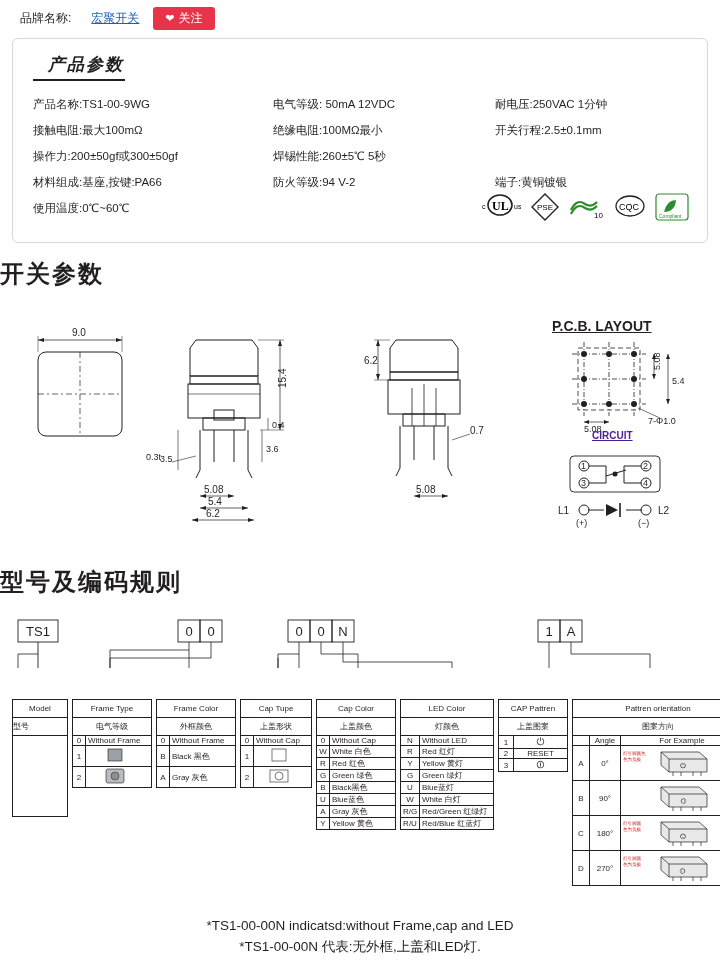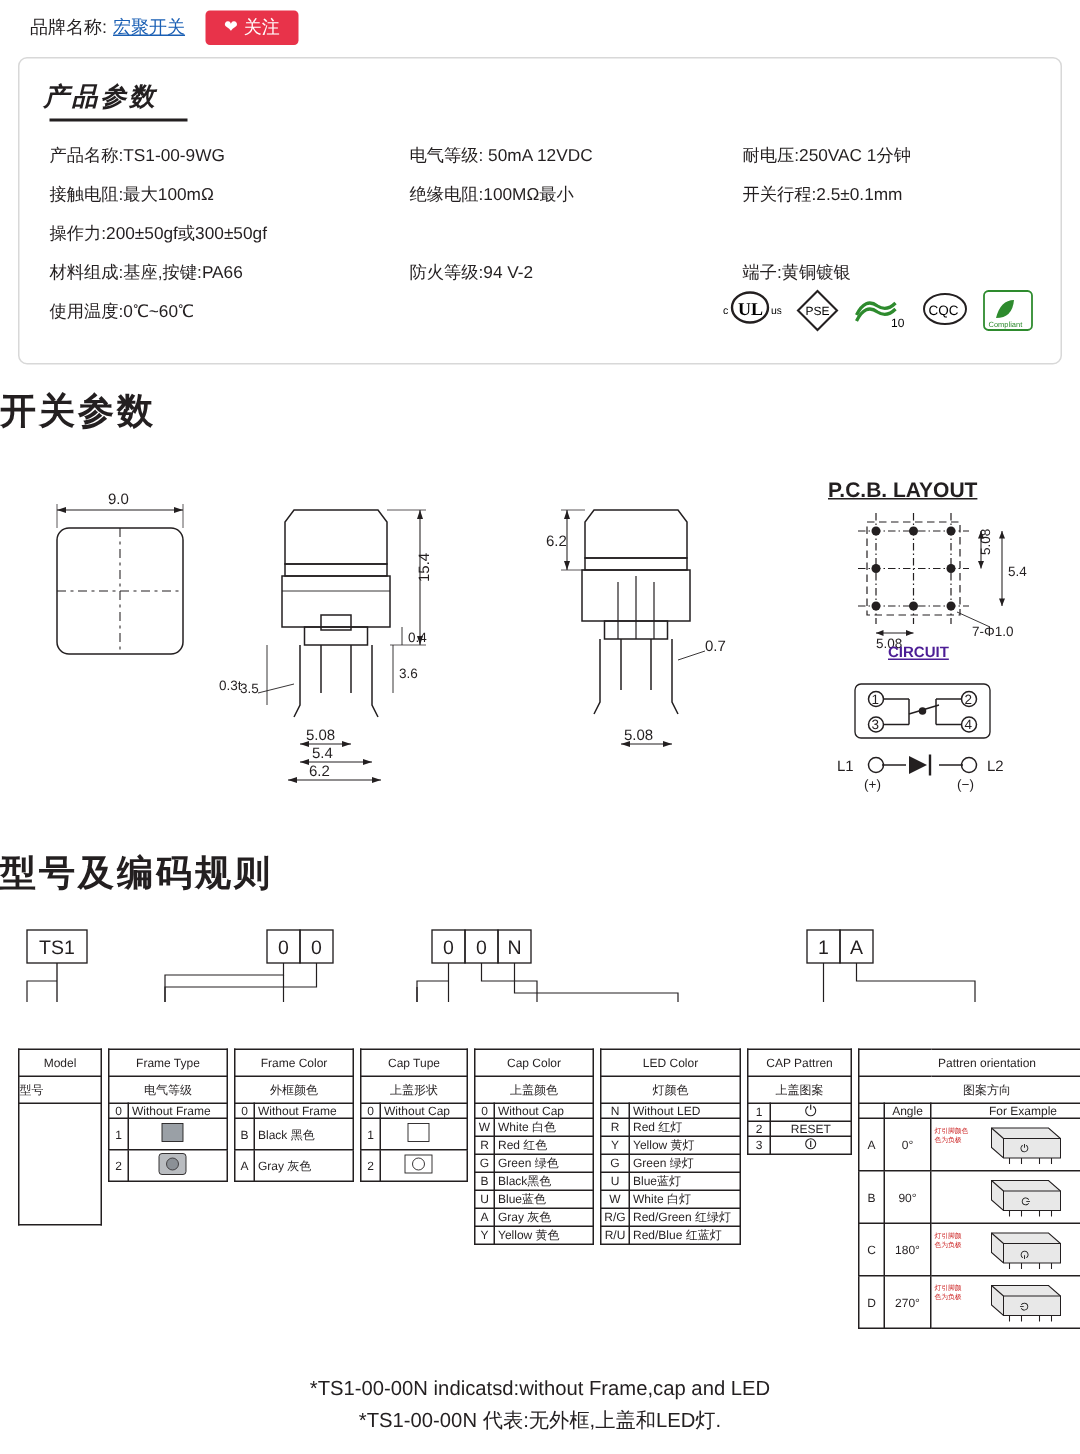--- a/index.html
+++ b/index.html
@@ -9,34 +9,34 @@
     font-family:"Liberation Sans", sans-serif;
     color:#231f20;
     position:relative;
     overflow:hidden;
   }
   .brand-bar{
     position:absolute;left:0;top:0;width:720px;height:36px;
     display:flex;align-items:center;padding-left:20px;box-sizing:border-box;
   }
   .brand-label{font-size:12px;color:#231f20;}
-  .brand-name{font-size:12px;color:#1a5fb4;margin-left:4px;}
+  .brand-name{font-size:12px;color:#1a5fb4;margin-left:20px;}
   .follow-btn{
     margin-left:14px;background:#e8334a;color:#fff;font-size:12px;
     border-radius:3px;padding:3px 12px;display:flex;align-items:center;gap:4px;
     border:none;cursor:pointer;
   }
   .heart{font-size:11px;line-height:1;}
   .param-card{
     position:absolute;left:12px;top:38px;width:696px;height:205px;
     border:1px solid #d8d8d8;border-radius:6px;box-sizing:border-box;
     background:#fff;
   }
   .param-title{
-    position:absolute;left:16px;top:14px;font-size:17px;font-weight:bold;
+    position:absolute;left:35px;top:14px;font-size:17px;font-weight:bold;
     font-style:italic;letter-spacing:2px;color:#231f20;
   }
   .param-underline{
     position:absolute;left:20px;top:40px;width:92px;height:2px;background:#231f20;
   }
   .param-grid{
     position:absolute;left:20px;top:52px;width:660px;
   }
   .param-row{display:flex;font-size:11.5px;line-height:26px;}
   .pc1{width:240px;}
@@ -100,20 +100,21 @@
       <div class="pc2">电气等级:  50mA  12VDC</div>
       <div class="pc3">耐电压:250VAC  1分钟</div>
     </div>
     <div class="param-row">
       <div class="pc1">接触电阻:最大100mΩ</div>
       <div class="pc2">绝缘电阻:100MΩ最小</div>
       <div class="pc3">开关行程:2.5±0.1mm</div>
     </div>
     <div class="param-row">
       <div class="pc1">操作力:200±50gf或300±50gf</div>
+      <div class="pc3">焊锡性能:260±5℃  5秒</div>
     </div>
     <div class="param-row">
       <div class="pc1">材料组成:基座,按键:PA66</div>
       <div class="pc2">防火等级:94 V-2</div>
       <div class="pc3">端子:黄铜镀银</div>
     </div>
     <div class="param-row">
       <div class="pc1">使用温度:0℃~60℃</div>
       <div class="pc2"></div>
       <div class="pc3"></div>

